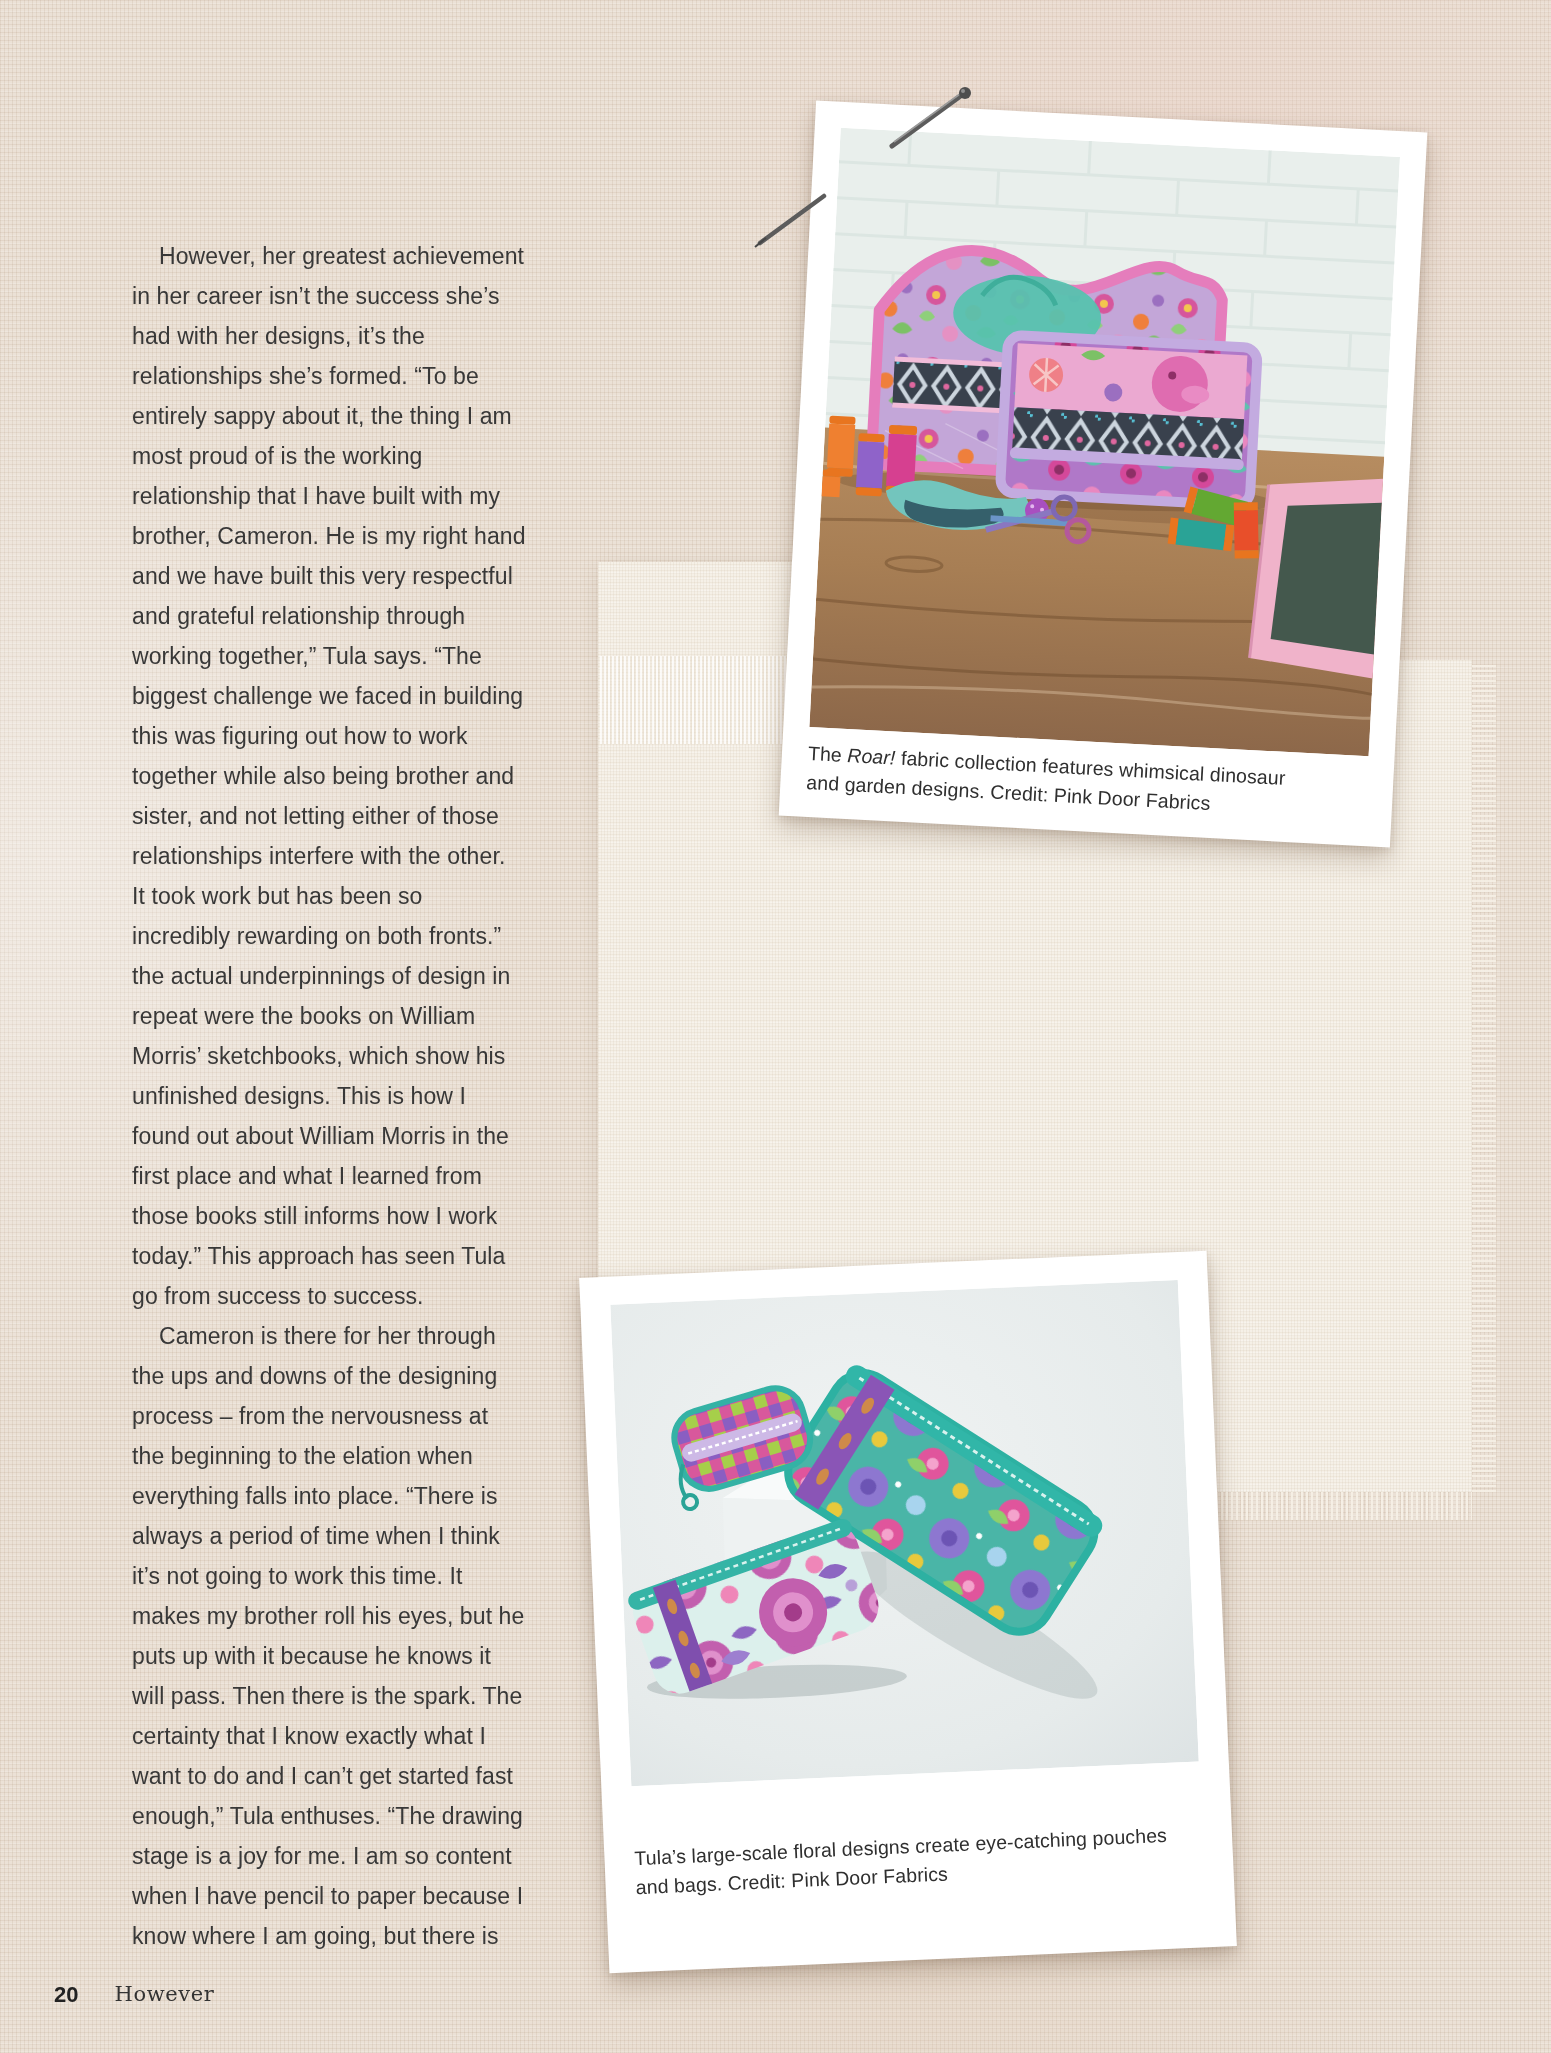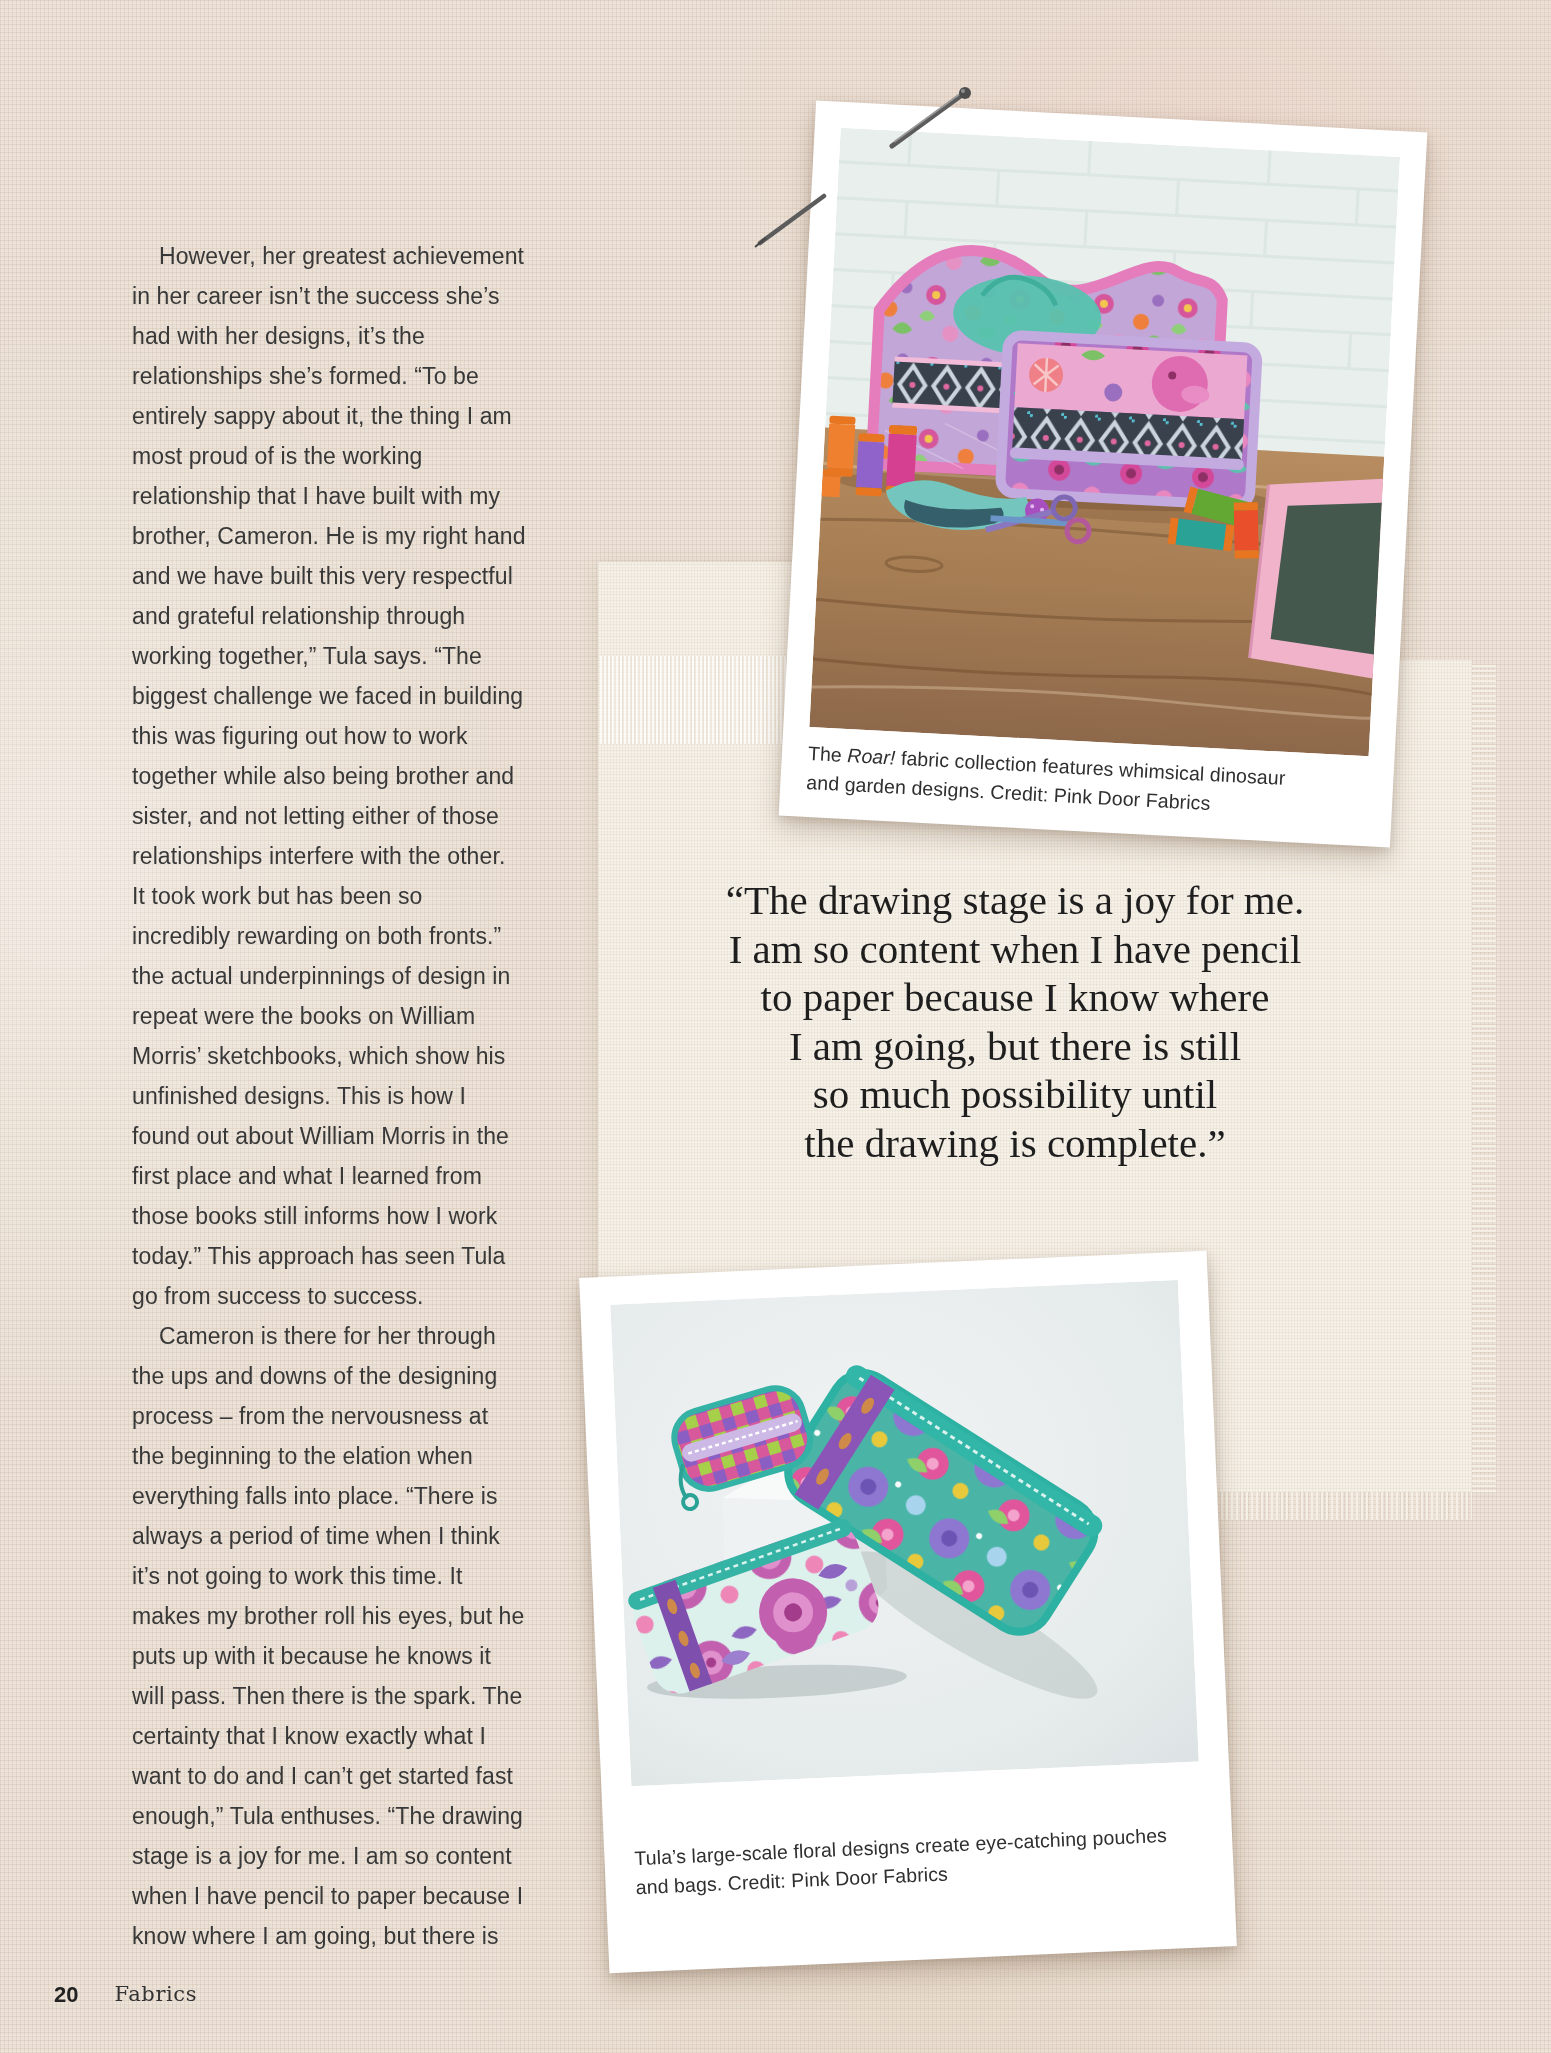--- a/index.html
+++ b/index.html
@@ -270,26 +270,20 @@
 
   <svg class="pin" viewBox="0 0 232 172">
     <line x1="224" y1="12" x2="150" y2="66" stroke="#5c5c5c" stroke-width="5" stroke-linecap="round"></line>
     <line x1="222" y1="11" x2="152" y2="62" stroke="#9a9a9a" stroke-width="1.6"></line>
     <circle cx="223" cy="13" r="6" fill="#4e4e4e"></circle>
     <circle cx="221" cy="11" r="2" fill="#8f8f8f"></circle>
     <line x1="82" y1="116" x2="18" y2="163" stroke="#5c5c5c" stroke-width="4.5" stroke-linecap="round"></line>
     <line x1="24" y1="158" x2="13" y2="167" stroke="#474747" stroke-width="2"></line>
   </svg>
 
-  <blockquote class="pullquote">“The drawing stage is a joy for me.
-I am so content when I have pencil
-to paper because I know where
-I am going, but there is still
-so much possibility until
-the drawing is complete.”</blockquote>
 
   <figure class="polaroid photo-bottom">
     <svg class="photo" viewBox="0 0 568 482" preserveAspectRatio="none">
       <defs>
         <radialGradient id="p2bg" cx="0.42" cy="0.38" r="0.85">
           <stop offset="0" stop-color="#f0f3f3"></stop>
             <stop offset="0.7" stop-color="#e6ebeb"></stop>
             <stop offset="1" stop-color="#dde3e4"></stop>
         </radialGradient>
         <pattern id="p2hound" width="24" height="24" patternUnits="userSpaceOnUse">
@@ -361,16 +355,16 @@
         <path d="M70 -10 q16 -14 30 2 q-16 12 -30 -2 Z" fill="#8d66c2"></path>
         <path d="M-20 40 q-16 14 -30 -2 q16 -12 30 2 Z" fill="#9d7fd0"></path>
       </g>
     </svg>
     <figcaption class="caption">Tula’s large-scale floral designs create eye-catching pouches
 and bags. Credit: Pink Door Fabrics</figcaption>
   </figure>
 
   <footer class="footer">
       <span class="pagenum">20</span>
-      <span class="magname">Fabrics</span>
+      <span class="magname">However</span>
     </footer>
 
 </div>
 
 </body></html>

